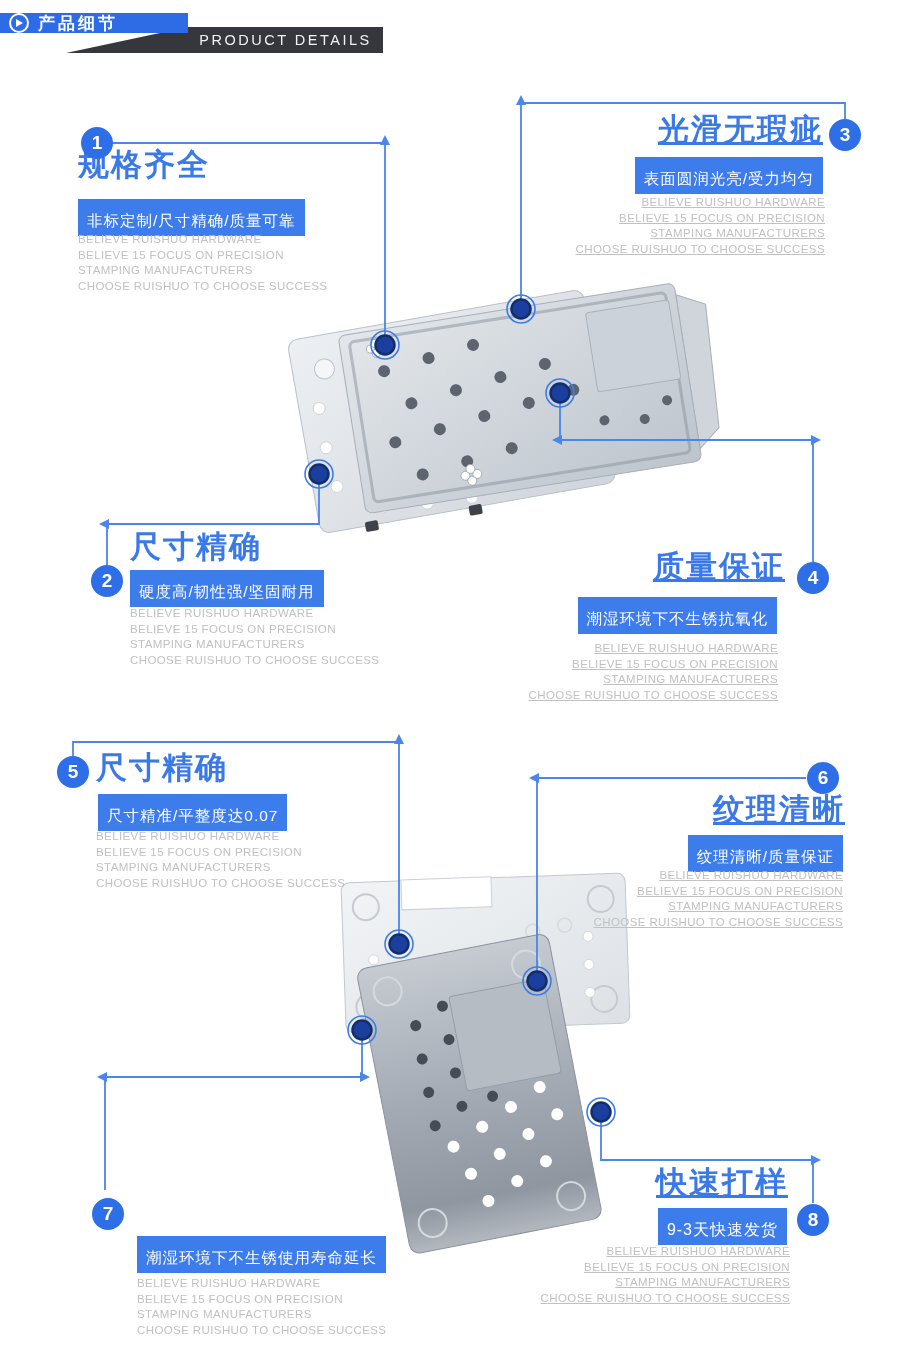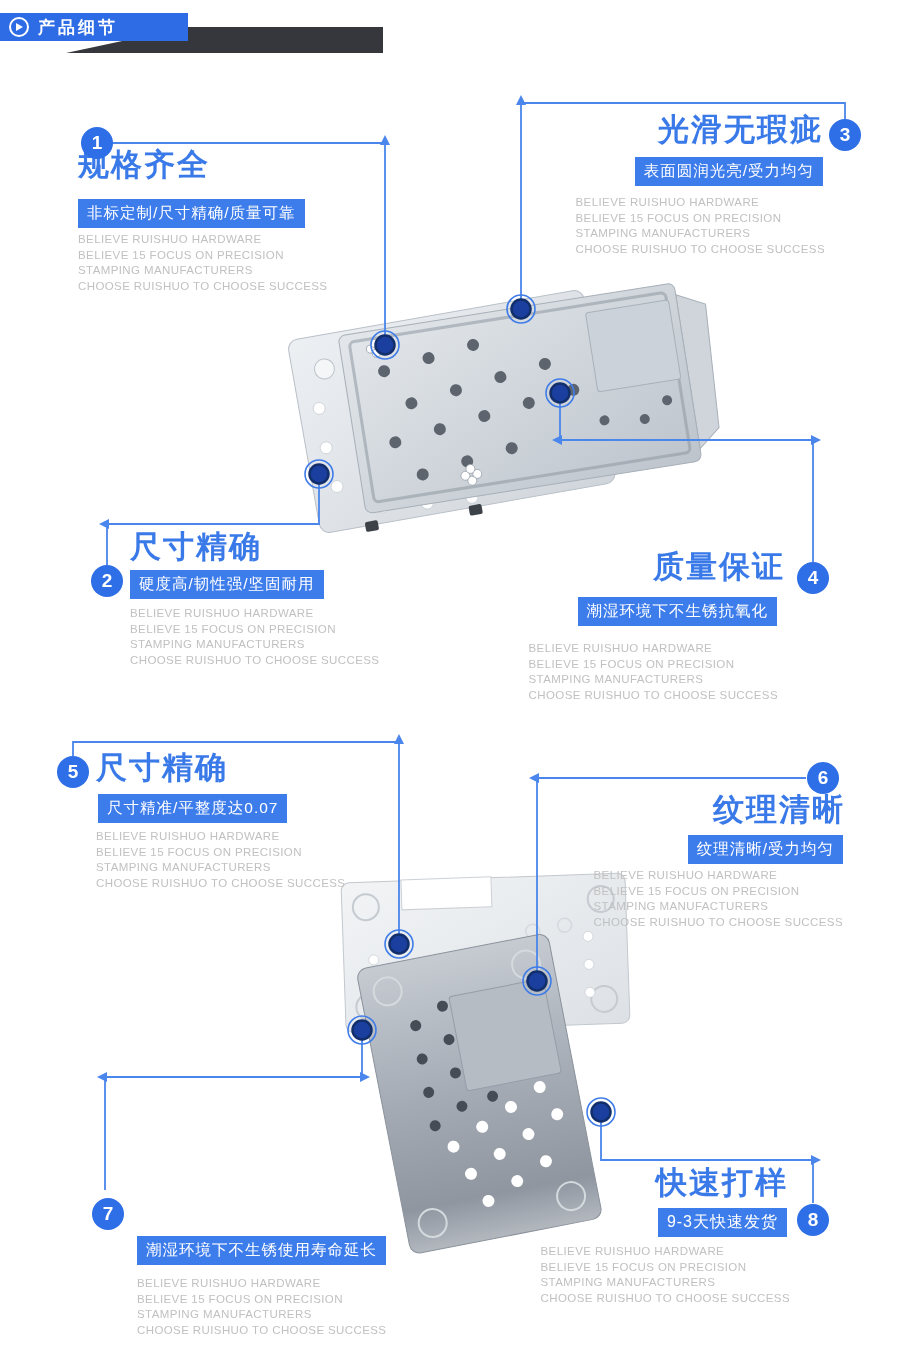--- a/index.html
+++ b/index.html
@@ -3,44 +3,44 @@
 <meta charset="utf-8">
 <style>
   html,body{margin:0;padding:0;background:#fff;}
   .page{
     position:relative;width:900px;height:1361px;margin:0 auto;background:#fff;
     overflow:hidden;font-family:"Liberation Sans","DejaVu Sans",sans-serif;
   }
   svg.art{position:absolute;left:0;top:0;z-index:1;}
   
   .banner-blue{
-    position:absolute;left:0;top:13px;width:188px;height:28px;background:#2e6ce6;
+    position:absolute;left:0;top:13px;width:188px;height:20px;background:#2e6ce6;
     display:flex;align-items:center;gap:9px;padding-left:9px;box-sizing:border-box;z-index:4;
   }
   .play{width:16px;height:16px;border:2px solid #fff;border-radius:50%;position:relative;flex:0 0 auto;}
   .play::after{content:'';position:absolute;left:5px;top:3.5px;border-left:7px solid #fff;
     border-top:4.5px solid transparent;border-bottom:4.5px solid transparent;}
   .banner-cn{color:#fff;font-size:17px;font-weight:bold;letter-spacing:3px;white-space:nowrap;}
   .banner-en{
     position:absolute;left:188px;top:27px;width:195px;height:26px;z-index:3;
     color:#f2f2f2;font-size:14.5px;letter-spacing:2.5px;font-weight:500;
     display:flex;align-items:center;justify-content:center;white-space:nowrap;
   }
   
   .num{
     position:absolute;width:32px;height:32px;border-radius:50%;background:#2e6ee6;color:#fff;
     font-weight:bold;font-size:19px;display:flex;align-items:center;justify-content:center;z-index:3;
   }
   .title{position:absolute;color:#3a7ae8;font-weight:bold;font-size:31px;letter-spacing:2px;
     white-space:nowrap;z-index:2;line-height:34px;}
   .tag{position:absolute;background:#3d7ceb;color:#fff;font-size:15.5px;letter-spacing:1px;
-    padding:4px 9px 5px;white-space:nowrap;z-index:2;line-height:20px;}
+    padding:12px 9px 5px;white-space:nowrap;z-index:2;line-height:20px;}
   .eng{position:absolute;color:#c1c1c1;font-size:11.5px;line-height:15.5px;letter-spacing:.4px;
     white-space:nowrap;z-index:2;}
-  .ra{}
+  .ra{text-align:right;text-decoration:underline;}
 </style>
 </head>
 <body>
 
 <div class="page">
 
   <svg class="art" width="900" height="1361" viewBox="0 0 900 1361">
     <defs>
       <linearGradient id="mg1" x1="0" y1="0" x2="1" y2="1">
         <stop offset="0" stop-color="#edf0f3"></stop>
@@ -241,20 +241,21 @@
         <circle cx="601" cy="1112" r="14" fill="none" stroke="#3f7ce8" stroke-width="1.6"></circle>
         <circle cx="601" cy="1112" r="9.5" fill="#1a3f9e" stroke="#122e6b" stroke-width="2.5"></circle>
       </g>
     </g>
   </svg>
 
   <div class="banner-blue">
     <span class="play"></span>
     <span class="banner-cn">产品细节</span>
   </div>
+  <div class="banner-en">PRODUCT DETAILS</div>
 
   <div class="num" style="left:81px;top:127px">1</div>
   <div class="num" style="left:91px;top:565px">2</div>
   <div class="num" style="left:829px;top:119px">3</div>
   <div class="num" style="left:797px;top:562px">4</div>
   <div class="num" style="left:57px;top:756px">5</div>
   <div class="num" style="left:807px;top:762px">6</div>
   <div class="num" style="left:92px;top:1198px">7</div>
   <div class="num" style="left:797px;top:1204px">8</div>
 
@@ -297,21 +298,21 @@
   <div class="title" style="left:96px;top:751px">尺寸精确</div>
   <div class="tag" style="left:98px;top:794px">尺寸精准/平整度达0.07</div>
   <div class="eng" style="left:96px;top:829px">
     <div>BELIEVE RUISHUO HARDWARE</div>
     <div>BELIEVE 15 FOCUS ON PRECISION</div>
     <div>STAMPING MANUFACTURERS</div>
     <div>CHOOSE RUISHUO TO CHOOSE SUCCESS</div>
   </div>
 
   <div class="title ra" style="right:55px;top:793px">纹理清晰</div>
-  <div class="tag" style="right:57px;top:835px">纹理清晰/受力均匀</div>
+  <div class="tag" style="right:57px;top:835px">纹理清晰/质量保证</div>
   <div class="eng ra" style="right:57px;top:868px">
     <div>BELIEVE RUISHUO HARDWARE</div>
     <div>BELIEVE 15 FOCUS ON PRECISION</div>
     <div>STAMPING MANUFACTURERS</div>
     <div>CHOOSE RUISHUO TO CHOOSE SUCCESS</div>
   </div>
 
   <div class="tag" style="left:137px;top:1236px">潮湿环境下不生锈使用寿命延长</div>
   <div class="eng" style="left:137px;top:1276px">
     <div>BELIEVE RUISHUO HARDWARE</div>

